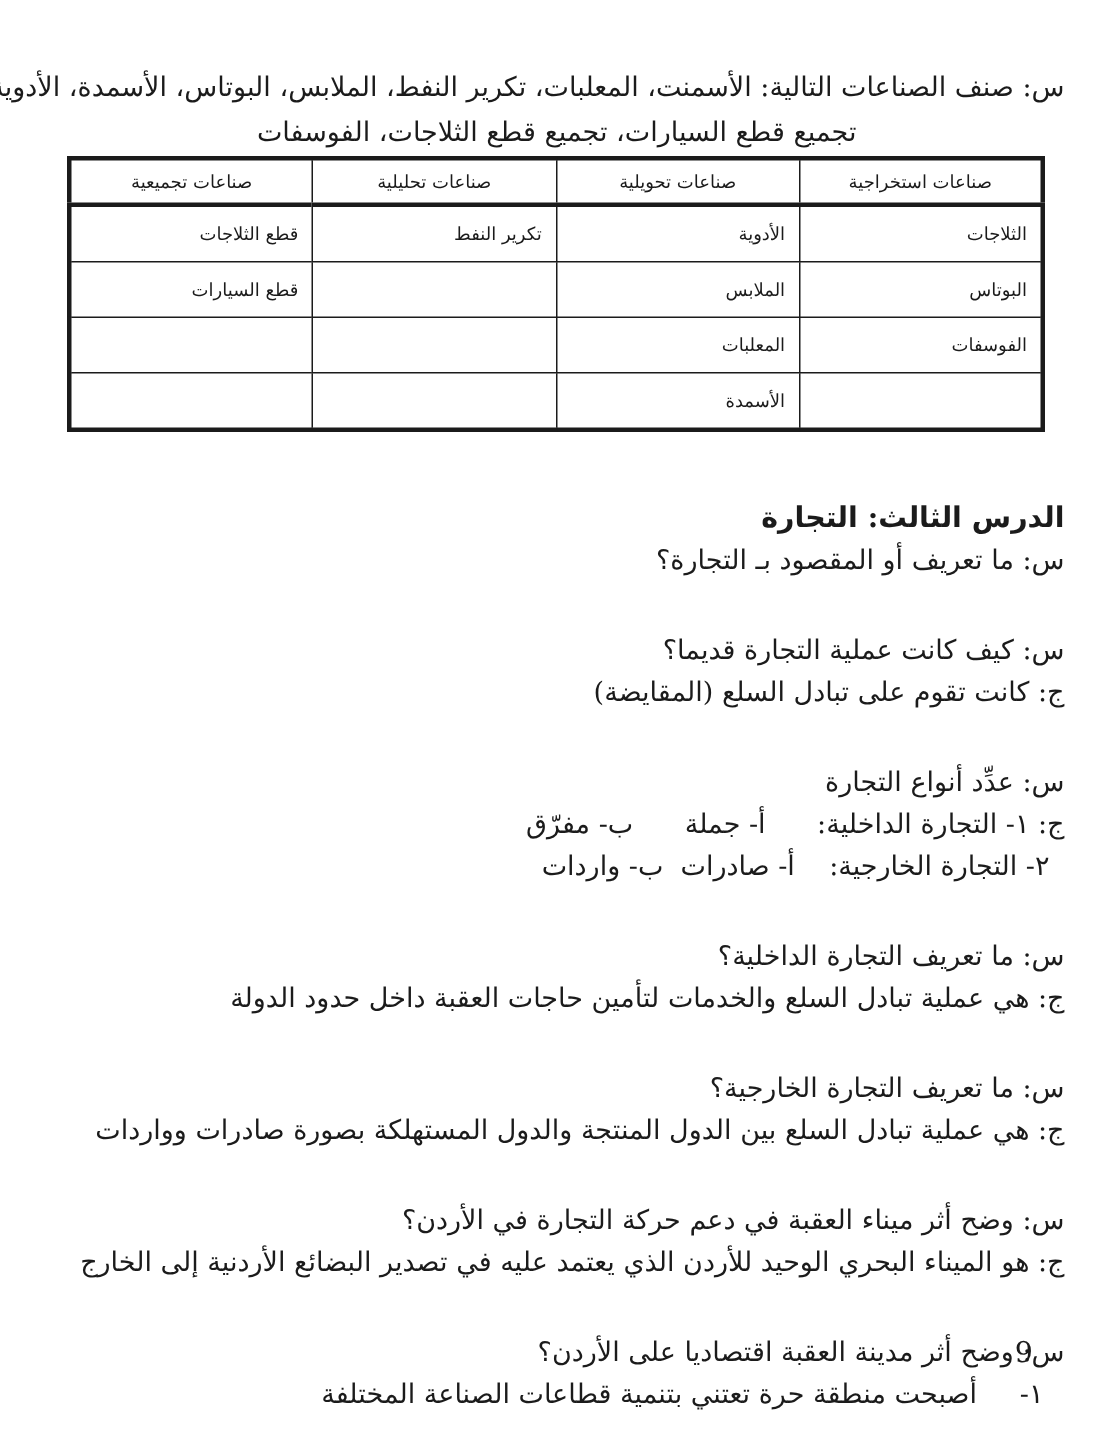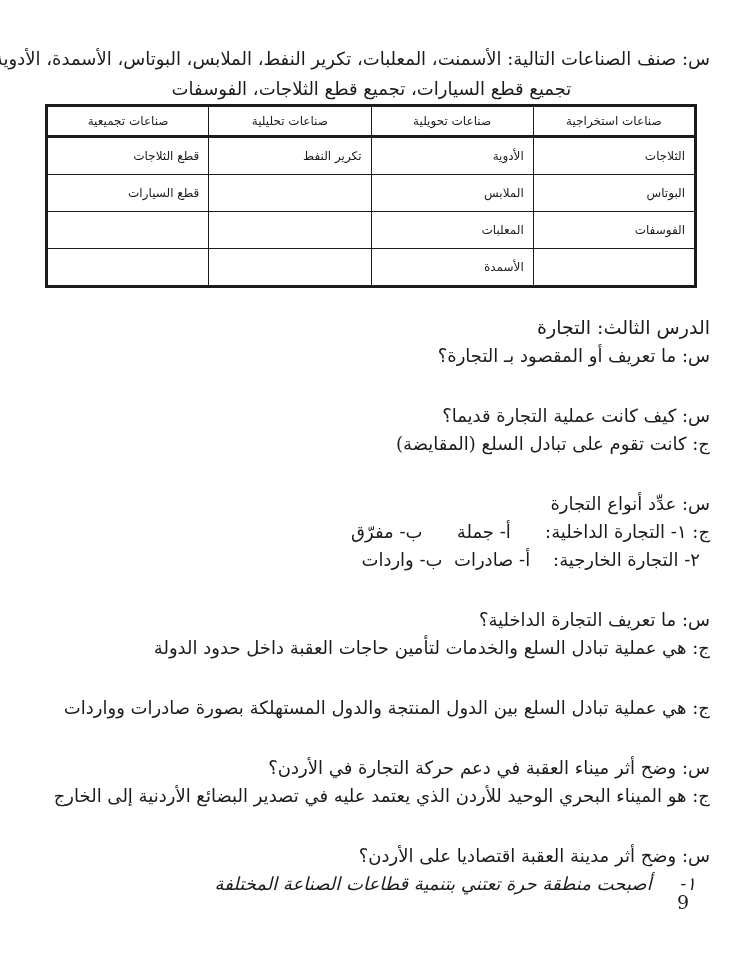--- a/index.html
+++ b/index.html
@@ -50,29 +50,29 @@
     border-bottom: 3px solid #1b1b1b;
     padding: 1px 8px;
   }
   table.industries tbody td {
     text-align: right;
     height: 26px;
     padding: 11px 9px;
   }
   
   .lesson-heading {
-    margin-top: 24px;
-    font-weight: normal;
+    margin-top: 42px;
+    font-weight: bold;
     font-size: 19px;
     line-height: 30px;
   }
   .qa-block { margin-top: 32px; }
   .qa-block.first { margin-top: 0; }
   .line { line-height: 28px; }
-  .indent-a { margin-right: 14px; font-style: italic; }
+  .indent-a { margin-right: 14px; }
   .indent-b { margin-right: 10px; }
   .page-number {
     position: absolute;
     top: 891px;
     right: 52px;
     font-size: 19px;
     direction: ltr;
   }
 </style>
 </head>
@@ -138,20 +138,21 @@
     <div class="line">ج: ١- التجارة الداخلية:&nbsp;&nbsp;&nbsp;&nbsp;&nbsp;&nbsp;أ- جملة&nbsp;&nbsp;&nbsp;&nbsp;&nbsp;&nbsp;ب- مفرّق</div>
     <div class="line indent-b">٢- التجارة الخارجية:&nbsp;&nbsp;&nbsp;&nbsp;أ- صادرات&nbsp;&nbsp;ب- واردات</div>
   </div>
 
   <div class="qa-block">
     <div class="line">س: ما تعريف التجارة الداخلية؟</div>
     <div class="line">ج: هي عملية تبادل السلع والخدمات لتأمين حاجات العقبة داخل حدود الدولة</div>
   </div>
 
   <div class="qa-block">
+    <div class="line">س: ما تعريف التجارة الخارجية؟</div>
     <div class="line">ج: هي عملية تبادل السلع بين الدول المنتجة والدول المستهلكة بصورة صادرات وواردات</div>
   </div>
 
 
   <div class="qa-block">
     <div class="line">س: وضح أثر ميناء العقبة في دعم حركة التجارة في الأردن؟</div>
     <div class="line">ج: هو الميناء البحري الوحيد للأردن الذي يعتمد عليه في تصدير البضائع الأردنية إلى الخارج</div>
   </div>
 
   <div class="qa-block">

